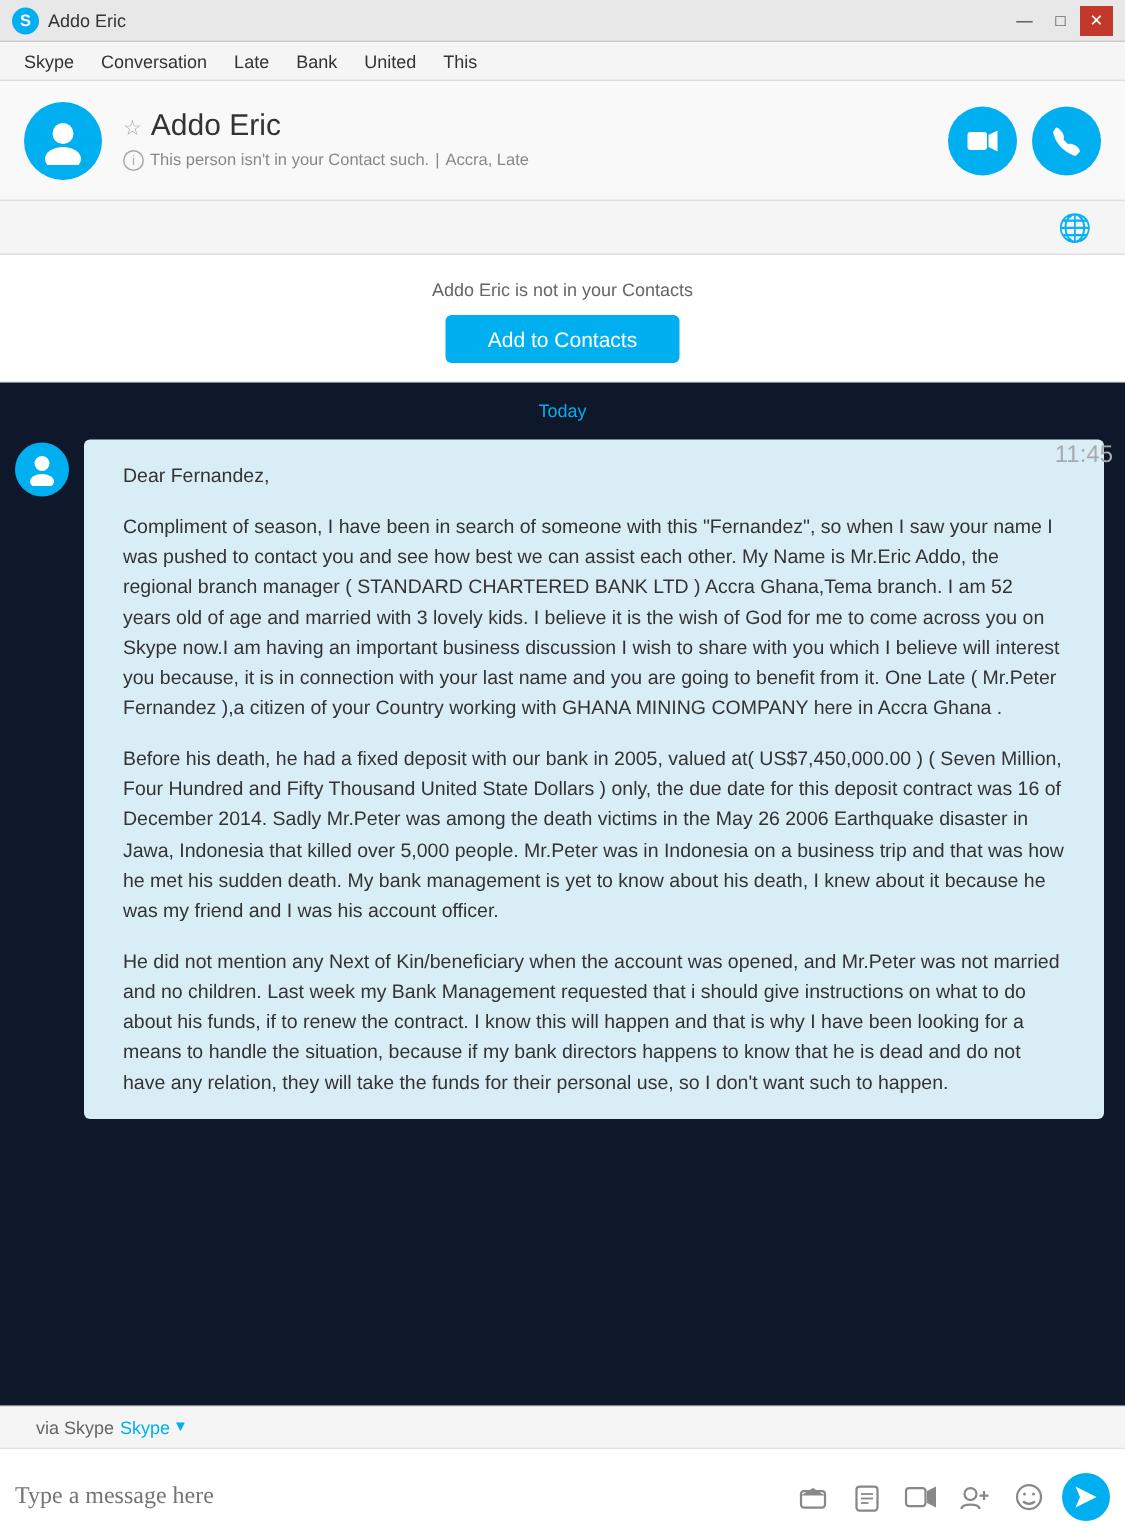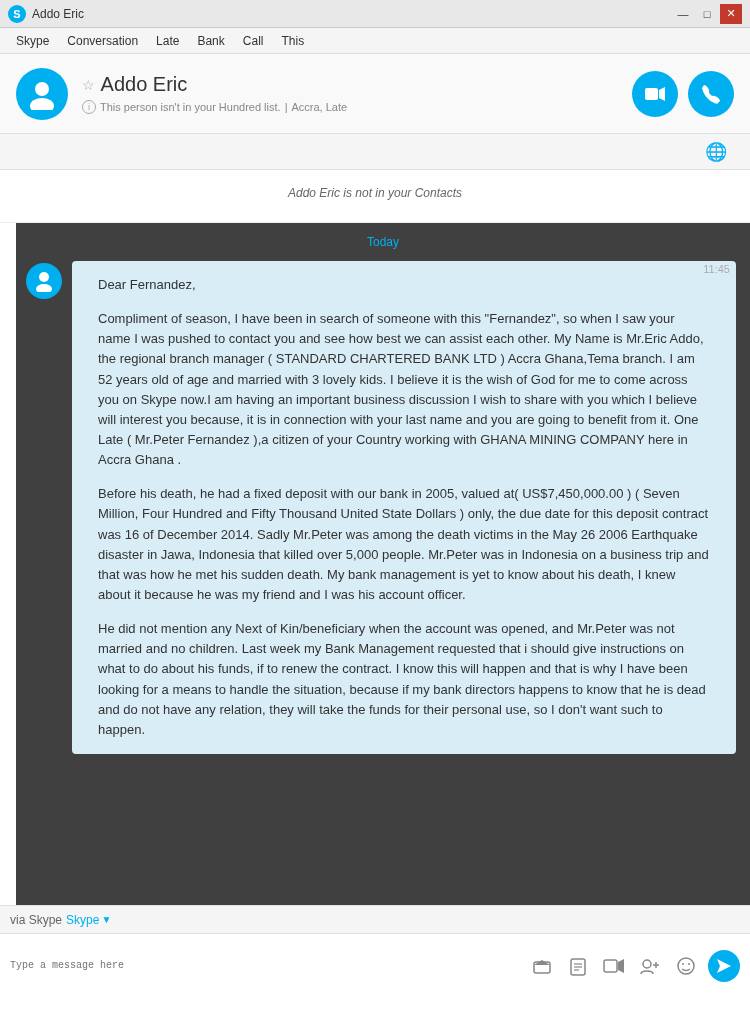--- a/index.html
+++ b/index.html
@@ -175,40 +175,38 @@
     .not-in-contacts {
       text-align: center;
       padding: 16px 0 12px 0;
       background: #fff;
       border-bottom: 1px solid #eee;
     }
     .not-in-contacts-text {
       font-size: 12px;
       color: #666;
       margin-bottom: 10px;
-      font-style: italic;
     }
     .add-to-contacts-btn {
       background: #00aff0;
       color: white;
       border: none;
       border-radius: 4px;
       padding: 8px 28px;
       font-size: 14px;
       cursor: pointer;
       font-family: inherit;
     }
 
     
     .chat-area {
-      background: #404040;
+      background: #0f172a;
       height: calc(1024px - 28px - 26px - 80px - 36px - 80px - 64px - 40px);
       overflow-y: hidden;
       position: relative;
-      margin-left: 16px;
     }
 
     
     .chat-scroll-container {
       height: 100%;
       overflow-y: scroll;
       padding: 0;
     }
     .chat-scroll-container::-webkit-scrollbar {
       width: 10px;
@@ -254,34 +252,34 @@
       flex: 1;
       font-size: 13px;
       color: #333;
       line-height: 1.55;
     }
     .message-bubble p { margin-bottom: 14px; }
     .message-bubble p:last-child { margin-bottom: 0; }
 
     .msg-time {
       position: absolute;
-      right: 20px;
+      right: 8px;
       top: 6px;
-      font-size: 11px;
+      font-size: 16px;
       color: #aaa;
     }
 
     
     .via-skype-row {
       height: 28px;
       background: #f5f5f5;
       border-top: 1px solid #e0e0e0;
       display: flex;
       align-items: center;
-      padding: 0 10px;
+      padding: 0 24px;
       font-size: 12px;
       color: #666;
       gap: 4px;
     }
     .via-dropdown {
       color: #00aff0;
       cursor: pointer;
       display: flex;
       align-items: center;
       gap: 2px;
@@ -295,23 +293,23 @@
       border-top: 1px solid #e0e0e0;
       display: flex;
       align-items: center;
       padding: 0 10px;
       gap: 6px;
     }
     .message-input {
       flex: 1;
       border: none;
       outline: none;
-      font-size: 10px;
+      font-size: 16px;
       color: #aaa;
-      font-family: Liberation Mono, monospace;
+      font-family: Liberation Serif, serif;
       background: transparent;
     }
     .input-actions {
       display: flex;
       align-items: center;
       gap: 8px;
     }
     .input-icon-btn {
       width: 28px;
       height: 28px;
@@ -351,40 +349,40 @@
     <button class="title-btn maximize">□</button>
     <button class="title-btn close">✕</button>
   </div>
 </div>
 
 <div class="menu-bar">
   <span class="menu-item">Skype</span>
   <span class="menu-item">Conversation</span>
   <span class="menu-item">Late</span>
   <span class="menu-item">Bank</span>
-  <span class="menu-item">Call</span>
+  <span class="menu-item">United</span>
   <span class="menu-item">This</span>
 </div>
 
 <div class="contact-header">
   <div class="contact-left">
     <div class="avatar">
       <svg viewBox="0 0 32 32" fill="white">
         <circle cx="16" cy="11" r="7"></circle>
         <ellipse cx="16" cy="28" rx="12" ry="8"></ellipse>
       </svg>
     </div>
     <div class="contact-info">
       <div class="contact-name-row">
         <span class="star-icon">☆</span>
         <span class="contact-name">Addo Eric</span>
       </div>
       <div class="contact-subtitle">
         <span class="info-icon">i</span>
-        <span>This person isn't in your Hundred list.</span>
+        <span>This person isn't in your Contact such.</span>
         <span> | </span>
         <span>Accra, Late</span>
       </div>
     </div>
   </div>
   <div class="contact-actions">
     <button class="action-btn">
       <svg width="22" height="22" viewBox="0 0 22 22" fill="white">
         <rect x="1" y="5" width="13" height="12" rx="2"></rect>
         <polygon points="15,7 21,4 21,18 15,15"></polygon>
@@ -397,20 +395,21 @@
     </button>
   </div>
 </div>
 
 <div class="toolbar-row">
   <button class="globe-btn">🌐</button>
 </div>
 
 <div class="not-in-contacts">
   <div class="not-in-contacts-text">Addo Eric is not in your Contacts</div>
+  <button class="add-to-contacts-btn">Add to Contacts</button>
 </div>
 
 <div class="chat-area" style="height: 682px;">
   <div class="chat-scroll-container">
     <div class="date-divider">Today</div>
     <div class="message-row">
       <div class="msg-avatar">
         <svg viewBox="0 0 22 22" fill="white">
           <circle cx="11" cy="7" r="5"></circle>
           <ellipse cx="11" cy="19" rx="8" ry="5"></ellipse>

